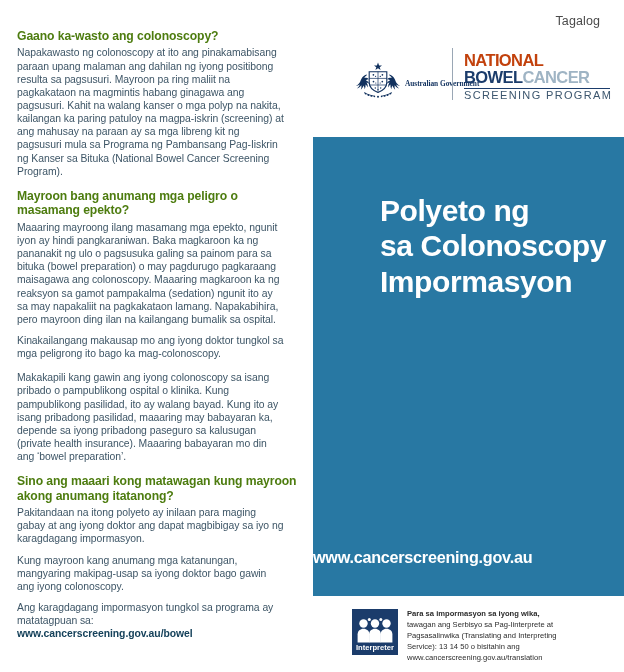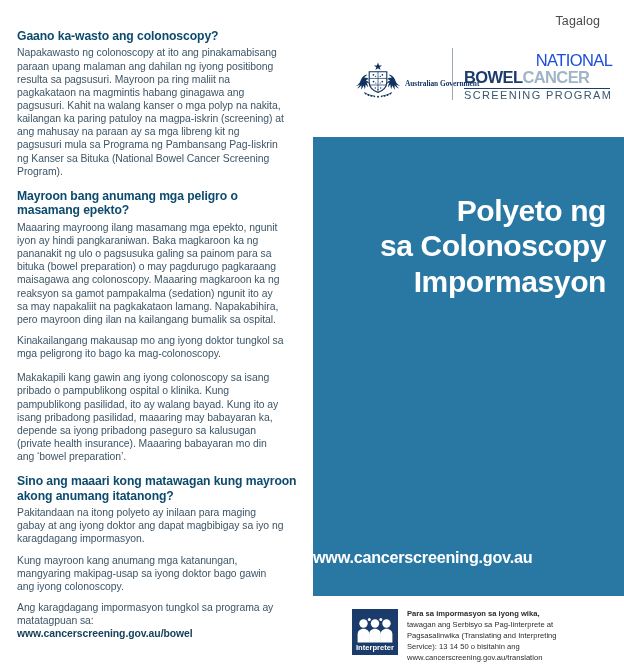--- a/index.html
+++ b/index.html
@@ -20,21 +20,21 @@
     position: absolute;
     left: 0;
     top: 0;
     width: 300px;
     height: 672px;
     padding: 29px 0 0 17px;
     box-sizing: border-box;
   }
   .qa-block { margin-bottom: 11px; }
   .qa-heading {
-    color: #0c4a6e;
+    color: #4d7c0f;
     font-size: 12.2px;
     font-weight: bold;
     line-height: 1.18;
     margin: 0 0 3px 0;
     letter-spacing: -0.1px;
   }
   .qa-para {
     color: #3d5566;
     font-size: 10.4px;
     line-height: 1.265;
@@ -98,26 +98,25 @@
     width: 1px;
     height: 52px;
     background: #9aa7b5;
     margin: 0 11px 2px 0;
   }
   .nbcsp {
     padding-bottom: 1px;
   }
   .nbcsp-l1 {
     font-size: 16.5px;
-    font-weight: normal;
-    color: #1d4ed8;
+    font-weight: bold;
+    color: #c2410c;
     letter-spacing: -0.6px;
     line-height: 0.96;
     font-stretch: condensed;
-    text-align: right;
   }
   .nbcsp-l2 {
     font-size: 16.5px;
     font-weight: bold;
     line-height: 0.99;
     letter-spacing: -0.6px;
   }
   .nbcsp-bowel { color: #1b3c6b; }
   .nbcsp-cancer { color: #9fb4c4; }
   .nbcsp-rule {
@@ -139,21 +138,20 @@
     left: 0;
     top: 137px;
     width: 311px;
     height: 459px;
     background: #2878a3;
   }
   .hero-title {
     position: absolute;
     right: 18px;
     top: 56px;
-    text-align: right;
     color: #ffffff;
     font-size: 30px;
     font-weight: bold;
     line-height: 1.18;
     letter-spacing: -0.4px;
   }
   .hero-title span { display: block; }
   .hero-url {
     position: absolute;
     left: 0;

